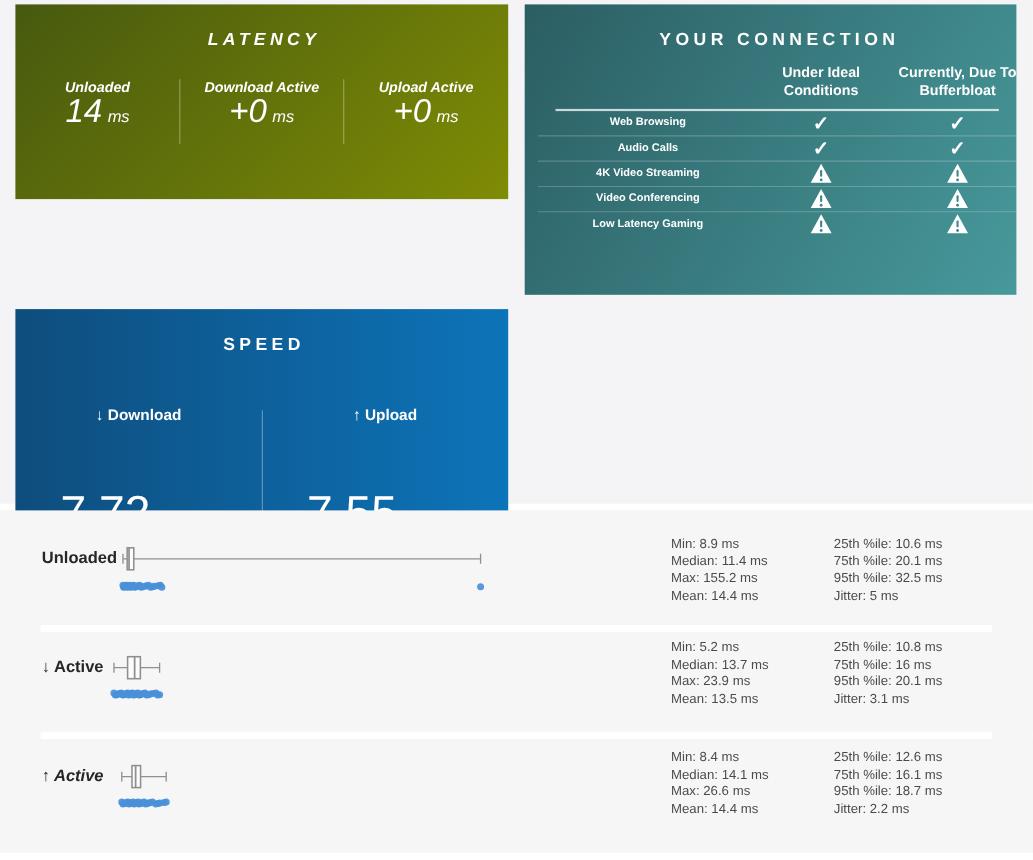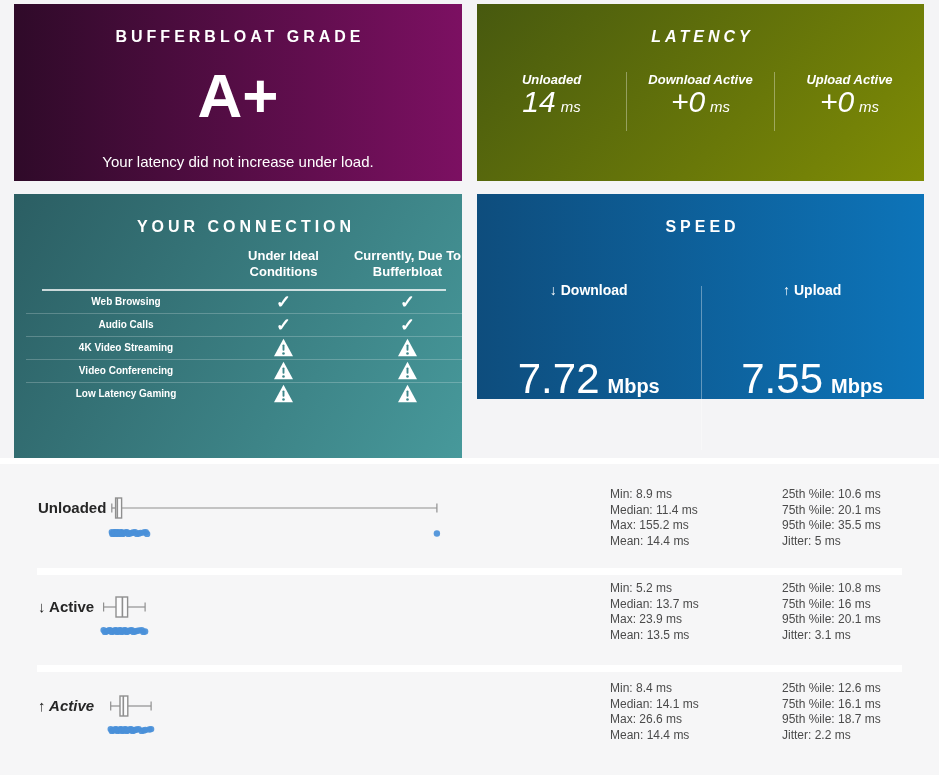--- a/index.html
+++ b/index.html
@@ -56,32 +56,27 @@
   
   .details{background:#f6f6f7;}
   .strip{background:#ffffff;}
   .strip.t{height:6px;}
   .strip.b{height:7px;}
   .dgap{height:7px;background:#ffffff;margin:0 37px;}
   .drow{position:relative;background:#f6f6f7;}
   .dlabel{position:absolute;left:38px;font-size:15px;font-weight:700;color:#262626;white-space:nowrap;}
   .dplot{position:absolute;left:92px;top:0;}
   .dstats{position:absolute;left:610px;display:grid;grid-template-columns:148px auto;
-    font-size:12px;color:#4b4b4b;line-height:15.5px;gap:24px;}
+    font-size:12px;color:#4b4b4b;line-height:15.5px;}
 </style>
 </head>
 <body>
 
 <div class="top">
 
-  <section class="card grade-card" style="background: linear-gradient(to right, rgb(47, 10, 41), rgb(124, 16, 98));">
-    <h2>BUFFERBLOAT GRADE</h2>
-    <div class="grade-big">A+</div>
-    <div class="grade-sub">Your latency did not increase under load.</div>
-  </section>
 
   <section class="card latency-card" style="background: linear-gradient(135deg, rgb(71, 89, 15), rgb(127, 140, 5));">
     <h2>LATENCY</h2>
     <div class="lat-cols">
       <div class="lat-col">
         <div class="lat-label">Unloaded</div>
         <div class="lat-value"><span>14</span><span class="lat-unit">ms</span></div>
       </div>
       <div class="lat-col mid">
         <div class="lat-label">Download Active</div>
@@ -219,21 +214,21 @@
       <div class="dstats" style="top: 23px;">
         <div>
           <div>Min: 8.9 ms</div>
           <div>Median: 11.4 ms</div>
           <div>Max: 155.2 ms</div>
           <div>Mean: 14.4 ms</div>
         </div>
         <div>
           <div>25th %ile: 10.6 ms</div>
           <div>75th %ile: 20.1 ms</div>
-          <div>95th %ile: 35.5 ms</div>
+          <div>95th %ile: 32.5 ms</div>
           <div>Jitter: 5 ms</div>
         </div>
       </div>
     </div>
     <div class="dgap"></div>
     <div class="drow" style="height: 90px;">
       <span class="dlabel" style="top: 23px;">↓ Active</span>
       <svg width="520" height="90" viewBox="0 0 520 90" class="dplot">
         <line x1="11.6" y1="32" x2="24" y2="32" stroke="#909090" stroke-width="1.2"></line>
         <line x1="35.6" y1="32" x2="53.1" y2="32" stroke="#909090" stroke-width="1.2"></line>

